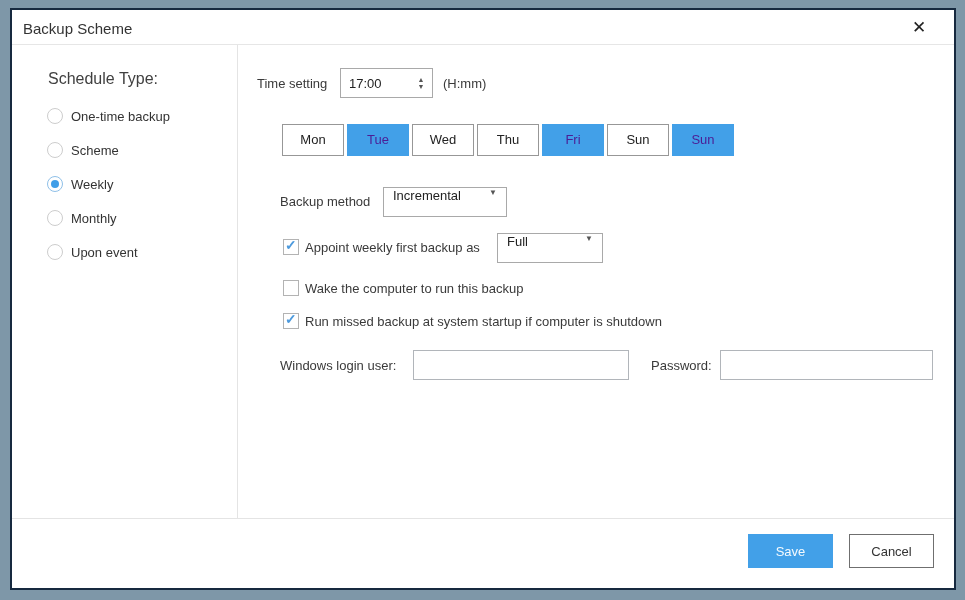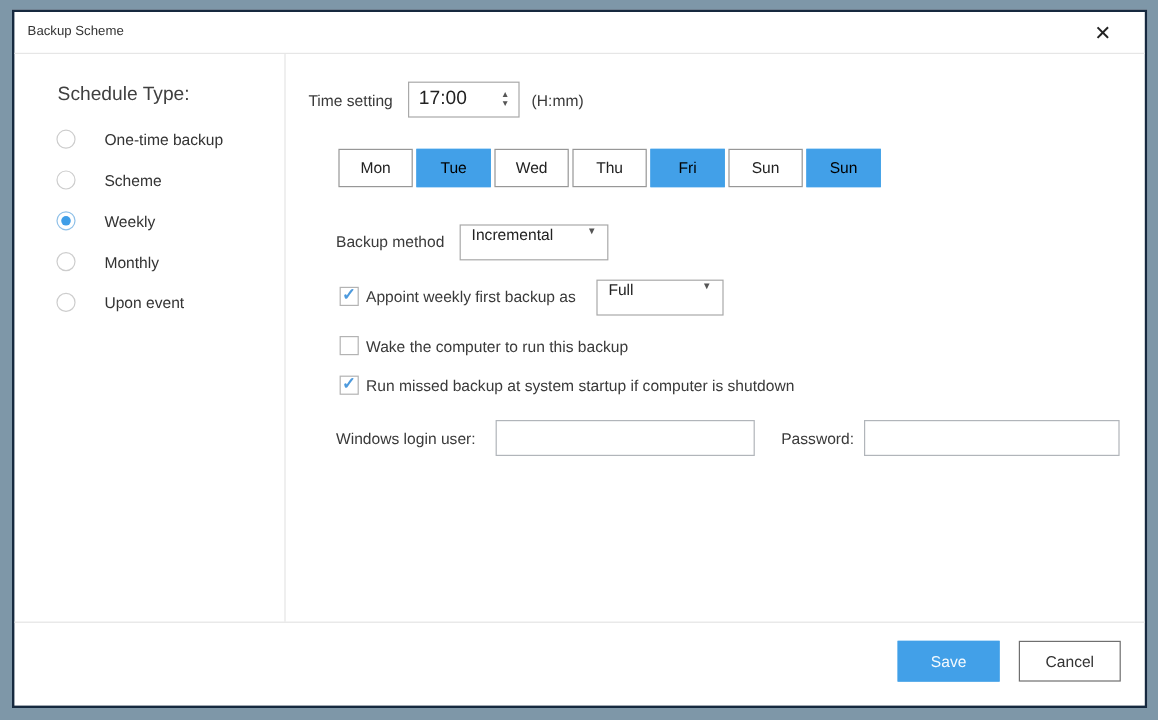--- a/index.html
+++ b/index.html
@@ -18,21 +18,21 @@
     background: #fff;
     border: 2px solid #16293f;
   }
   
   .titlebar {
     position: absolute; left: 0; top: 0; right: 0; height: 35px;
     border-bottom: 1px solid #e6e6e6;
   }
   .titlebar .title {
     position: absolute; left: 11px; top: 10px;
-    font-size: 11px; color: #333;
+    font-size: 15px; color: #333;
   }
   .close-btn {
     position: absolute; left: 896px; top: 7px;
     width: 22px; height: 22px;
     background: transparent; border: none;
     font-size: 17px; line-height: 22px; text-align: center;
     color: #222; cursor: pointer;
     font-family: "Liberation Sans", sans-serif;
   }
   
@@ -50,47 +50,47 @@
   }
   .radio-circle {
     width: 16px; height: 16px; border-radius: 50%;
     border: 1px solid #cdcdcd; background: #fff;
     display: inline-flex; align-items: center; justify-content: center;
     flex: none;
   }
   .radio-option.selected .radio-circle { border-color: #8fc0e8; }
   .radio-dot { width: 8px; height: 8px; border-radius: 50%; background: transparent; }
   .radio-option.selected .radio-dot { background: #3f9ee8; }
-  .radio-label { margin-left: 24px; font-size: 13px; color: #333; white-space: nowrap; }
+  .radio-label { margin-left: 8px; font-size: 13px; color: #333; white-space: nowrap; }
   
   .main-label { position: absolute; font-size: 13px; color: #3a3a3a; white-space: nowrap; }
   .time-box {
     position: absolute; left: 328px; top: 58px; width: 93px; height: 30px;
     border: 1px solid #a9a9a9; background: #fff;
   }
   .time-box input {
     position: absolute; left: 0; top: 0; width: 72px; height: 28px;
     border: none; outline: none; padding-left: 8px;
-    font-size: 16px; color: #222; font-family: "Liberation Sans", sans-serif;
+    font-size: 13px; color: #222; font-family: "Liberation Sans", sans-serif;
     background: transparent;
   }
   .spinner {
     position: absolute; right: 3px; top: 0; width: 16px; height: 28px;
     display: flex; flex-direction: column; align-items: center; justify-content: center;
     cursor: pointer;
   }
   .spinner span { font-size: 7px; line-height: 7px; color: #555; }
   
   .day-btn {
     position: absolute; top: 100px; width: 62px; height: 32px;
     background: #fff; border: 1px solid #979797;
     font-size: 13px; color: #222; text-align: center; line-height: 30px;
     cursor: pointer; font-family: "Liberation Sans", sans-serif; margin-top: 14px;
   }
-  .day-btn.selected { background: #42a0e8; border-color: #42a0e8; color: #000000; }
+  .day-btn.selected { background: #42a0e8; border-color: #42a0e8; color: #4c1d95; }
   
   .dropdown {
     position: absolute; height: 30px;
     border: 1px solid #a9a9a9; background: #fff;
     display: flex; align-items: flex-start; cursor: pointer;
   }
   .dropdown .dd-value { font-size: 13px; color: #222; padding-left: 9px; flex: 1; }
   .dropdown .dd-arrow { font-size: 8px; color: #555; padding-right: 9px; flex: none; }
   
   .checkbox {

